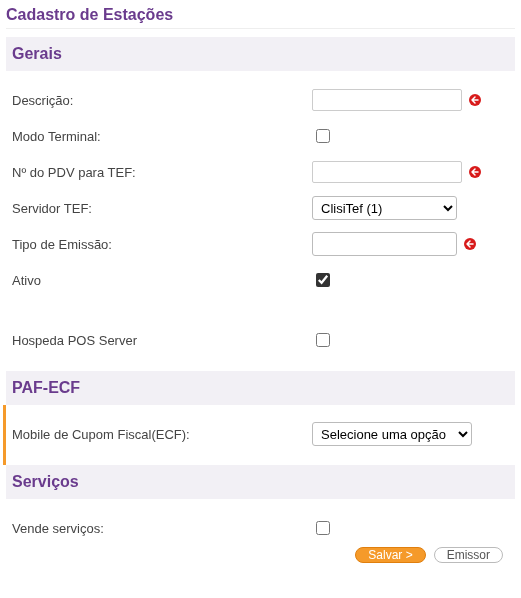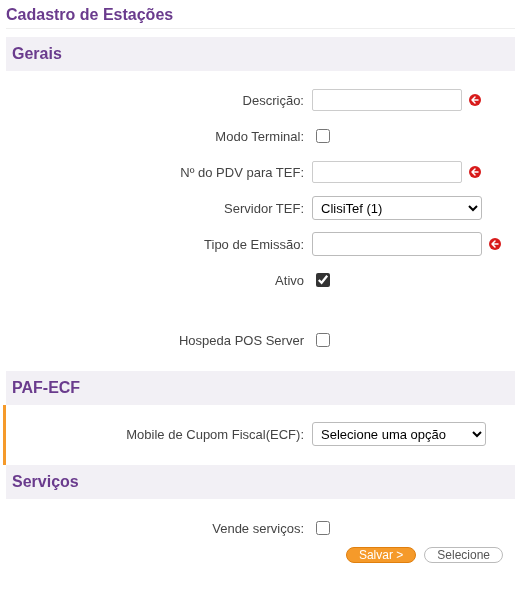--- a/index.html
+++ b/index.html
@@ -36,21 +36,21 @@
   }
   .form-row {
     display: flex;
     align-items: center;
     justify-content: flex-start;
     min-height: 30px;
     margin-bottom: 6px;
   }
   .form-label {
     width: 300px;
-    text-align: right;
+    text-align: left;
     padding-right: 8px;
     color: #444;
     font-size: 13px;
   }
   .control {
     display: flex;
     align-items: center;
     gap: 4px;
   }
   input[type="text"] {
@@ -62,31 +62,31 @@
     font-size: 13px;
     font-family: inherit;
     background: #fff;
   }
   input[type="checkbox"] {
     width: 14px;
     height: 14px;
   }
   .chk-checked { accent-color: #333; }
   select.sel {
-    width: 170px;
+    width: 145px;
     height: 24px;
     border: 1px solid #bbb;
     border-radius: 3px;
     font-size: 13px;
     font-family: inherit;
     background: #fff;
     padding-left: 4px;
   }
   select.sel-wide {
-    width: 174px;
+    width: 160px;
   }
   .sel-highlight {
     border: 2px solid #f89a2a;
     background: #3a6bcd;
     color: #fff;
     padding-left: 2px;
   }
   .req-icon {
     width: 14px;
     height: 14px;
@@ -225,17 +225,17 @@
   <div class="section-header">Serviços</div>
   <div class="section-body">
     <div class="form-row" style="margin-bottom:0;">
       <div class="form-label">Vende serviços:</div>
       <div class="control">
         <input type="checkbox" style="">
       </div>
     </div>
     <div class="actions">
       <button class="btn btn-primary">Salvar &gt;</button>
-      <button class="btn btn-secondary">Selecione</button>
+      <button class="btn btn-secondary">Emissor</button>
     </div>
   </div>
 
 </div>
 
 </body></html>

